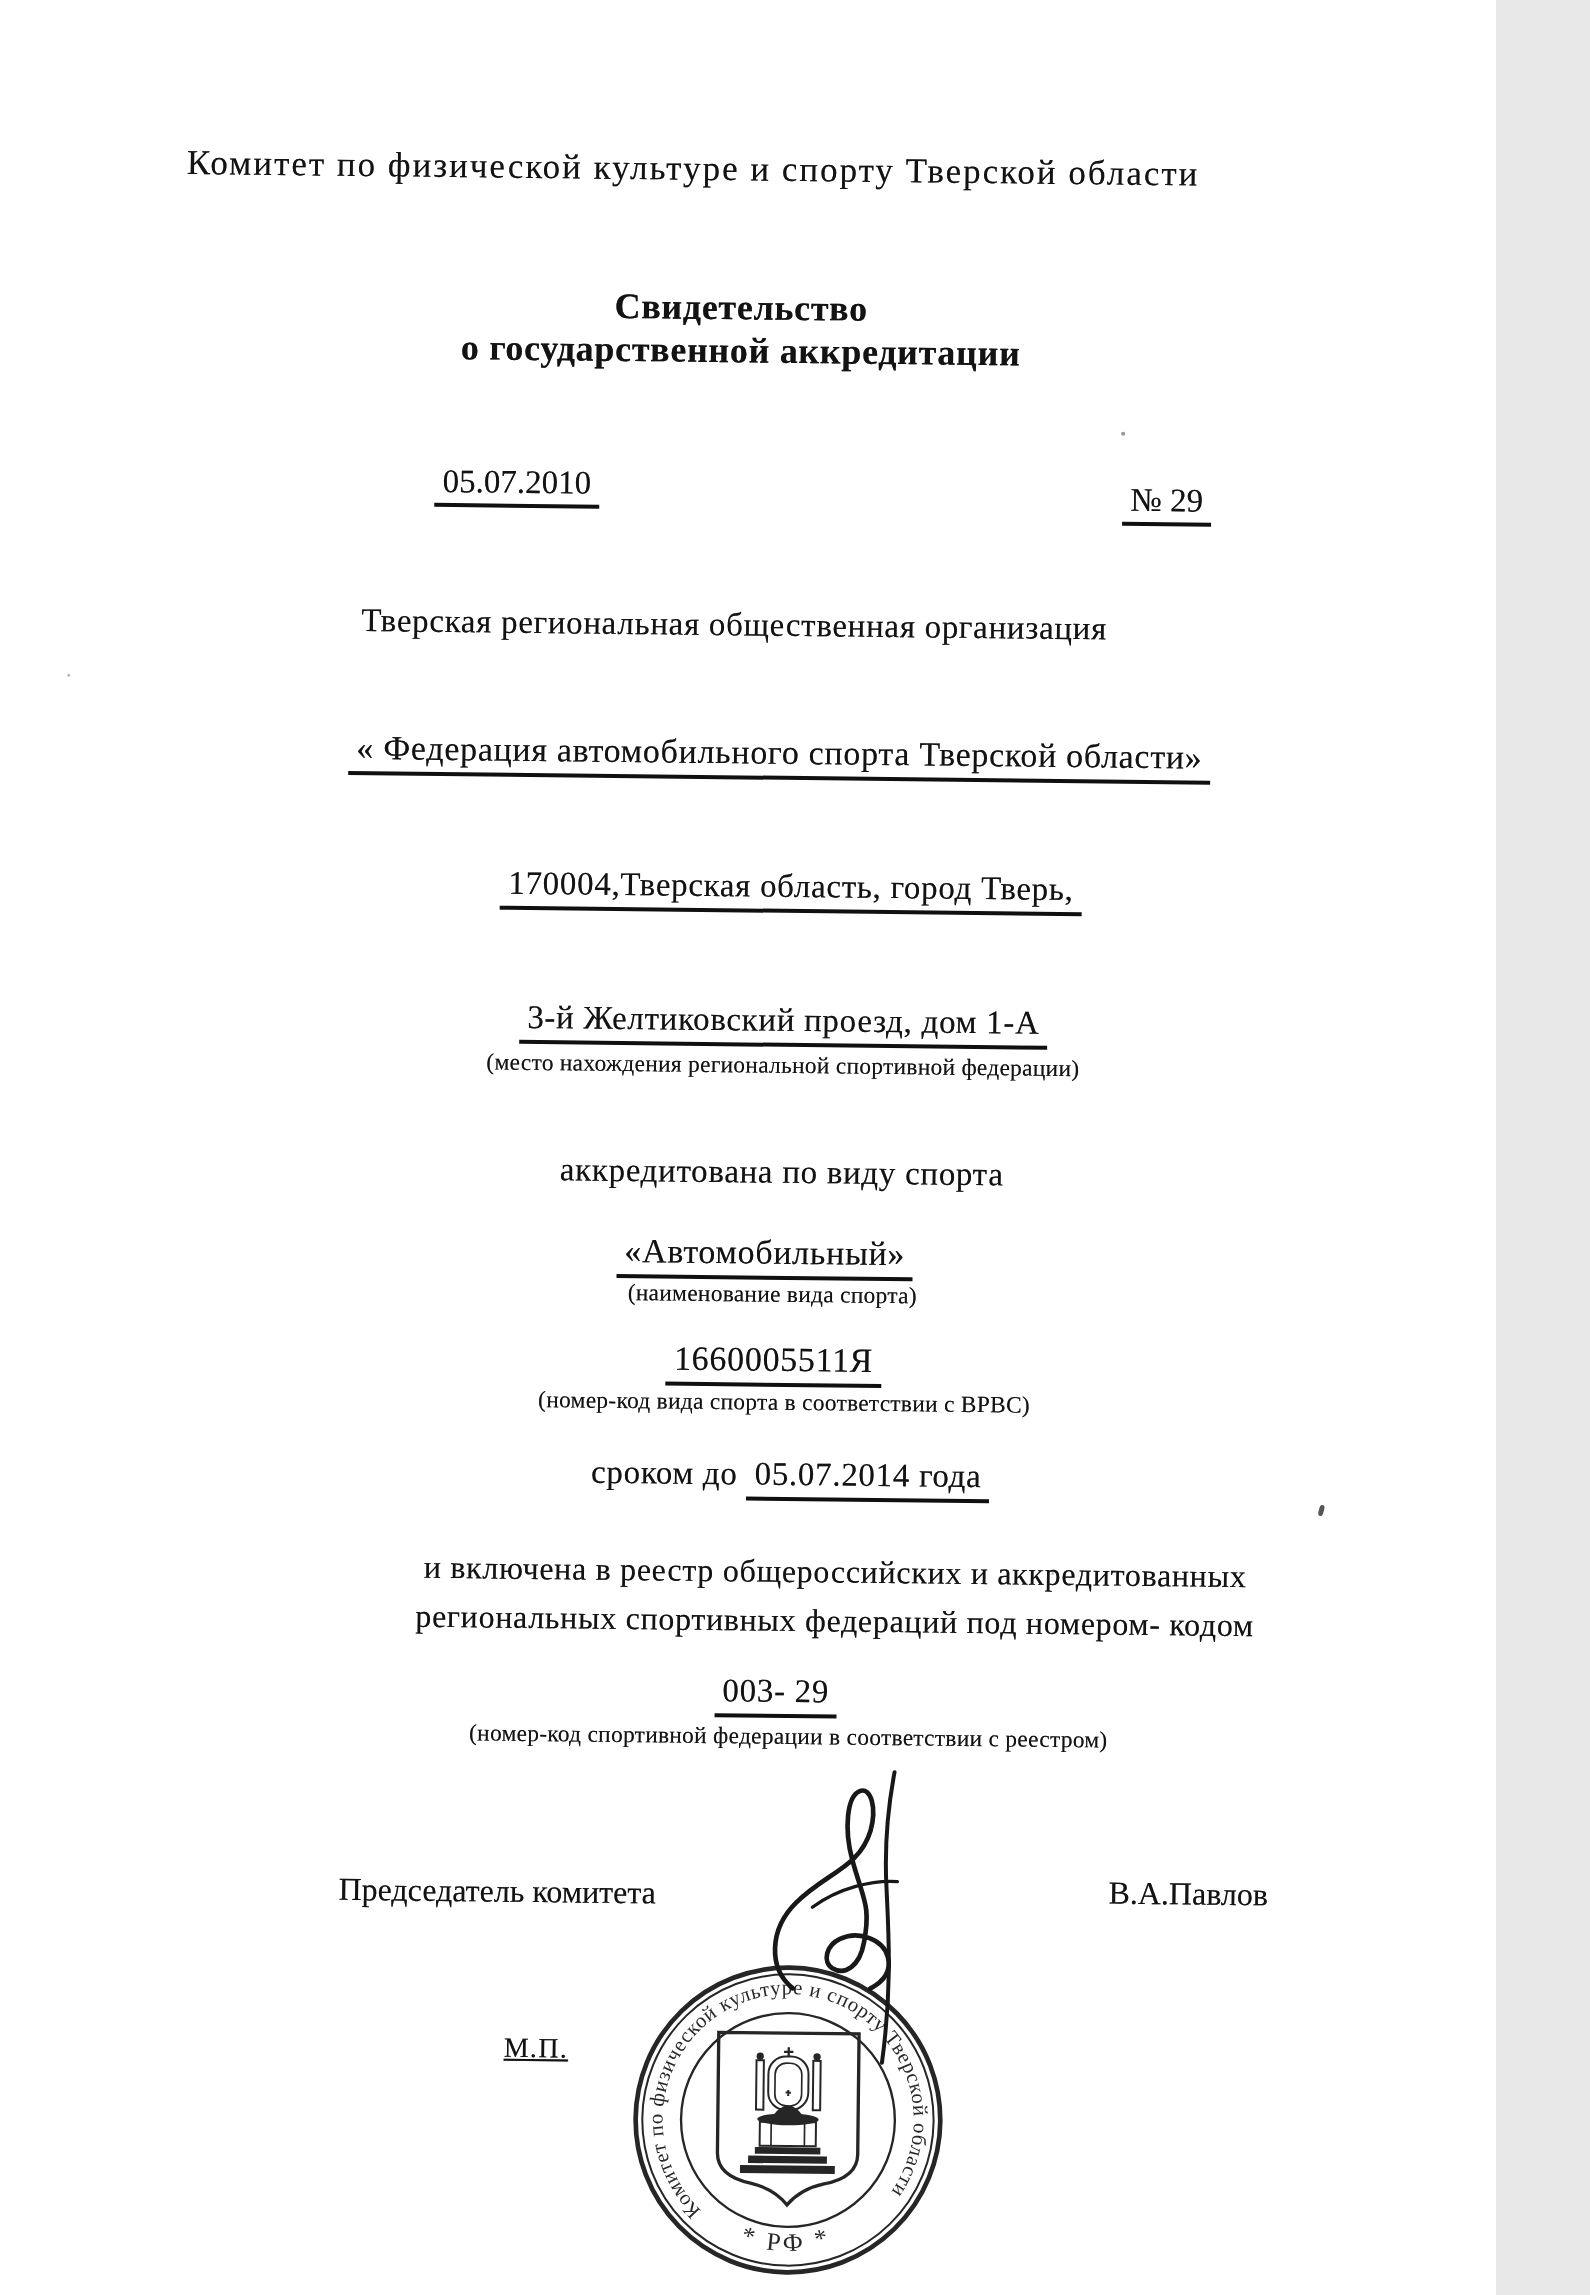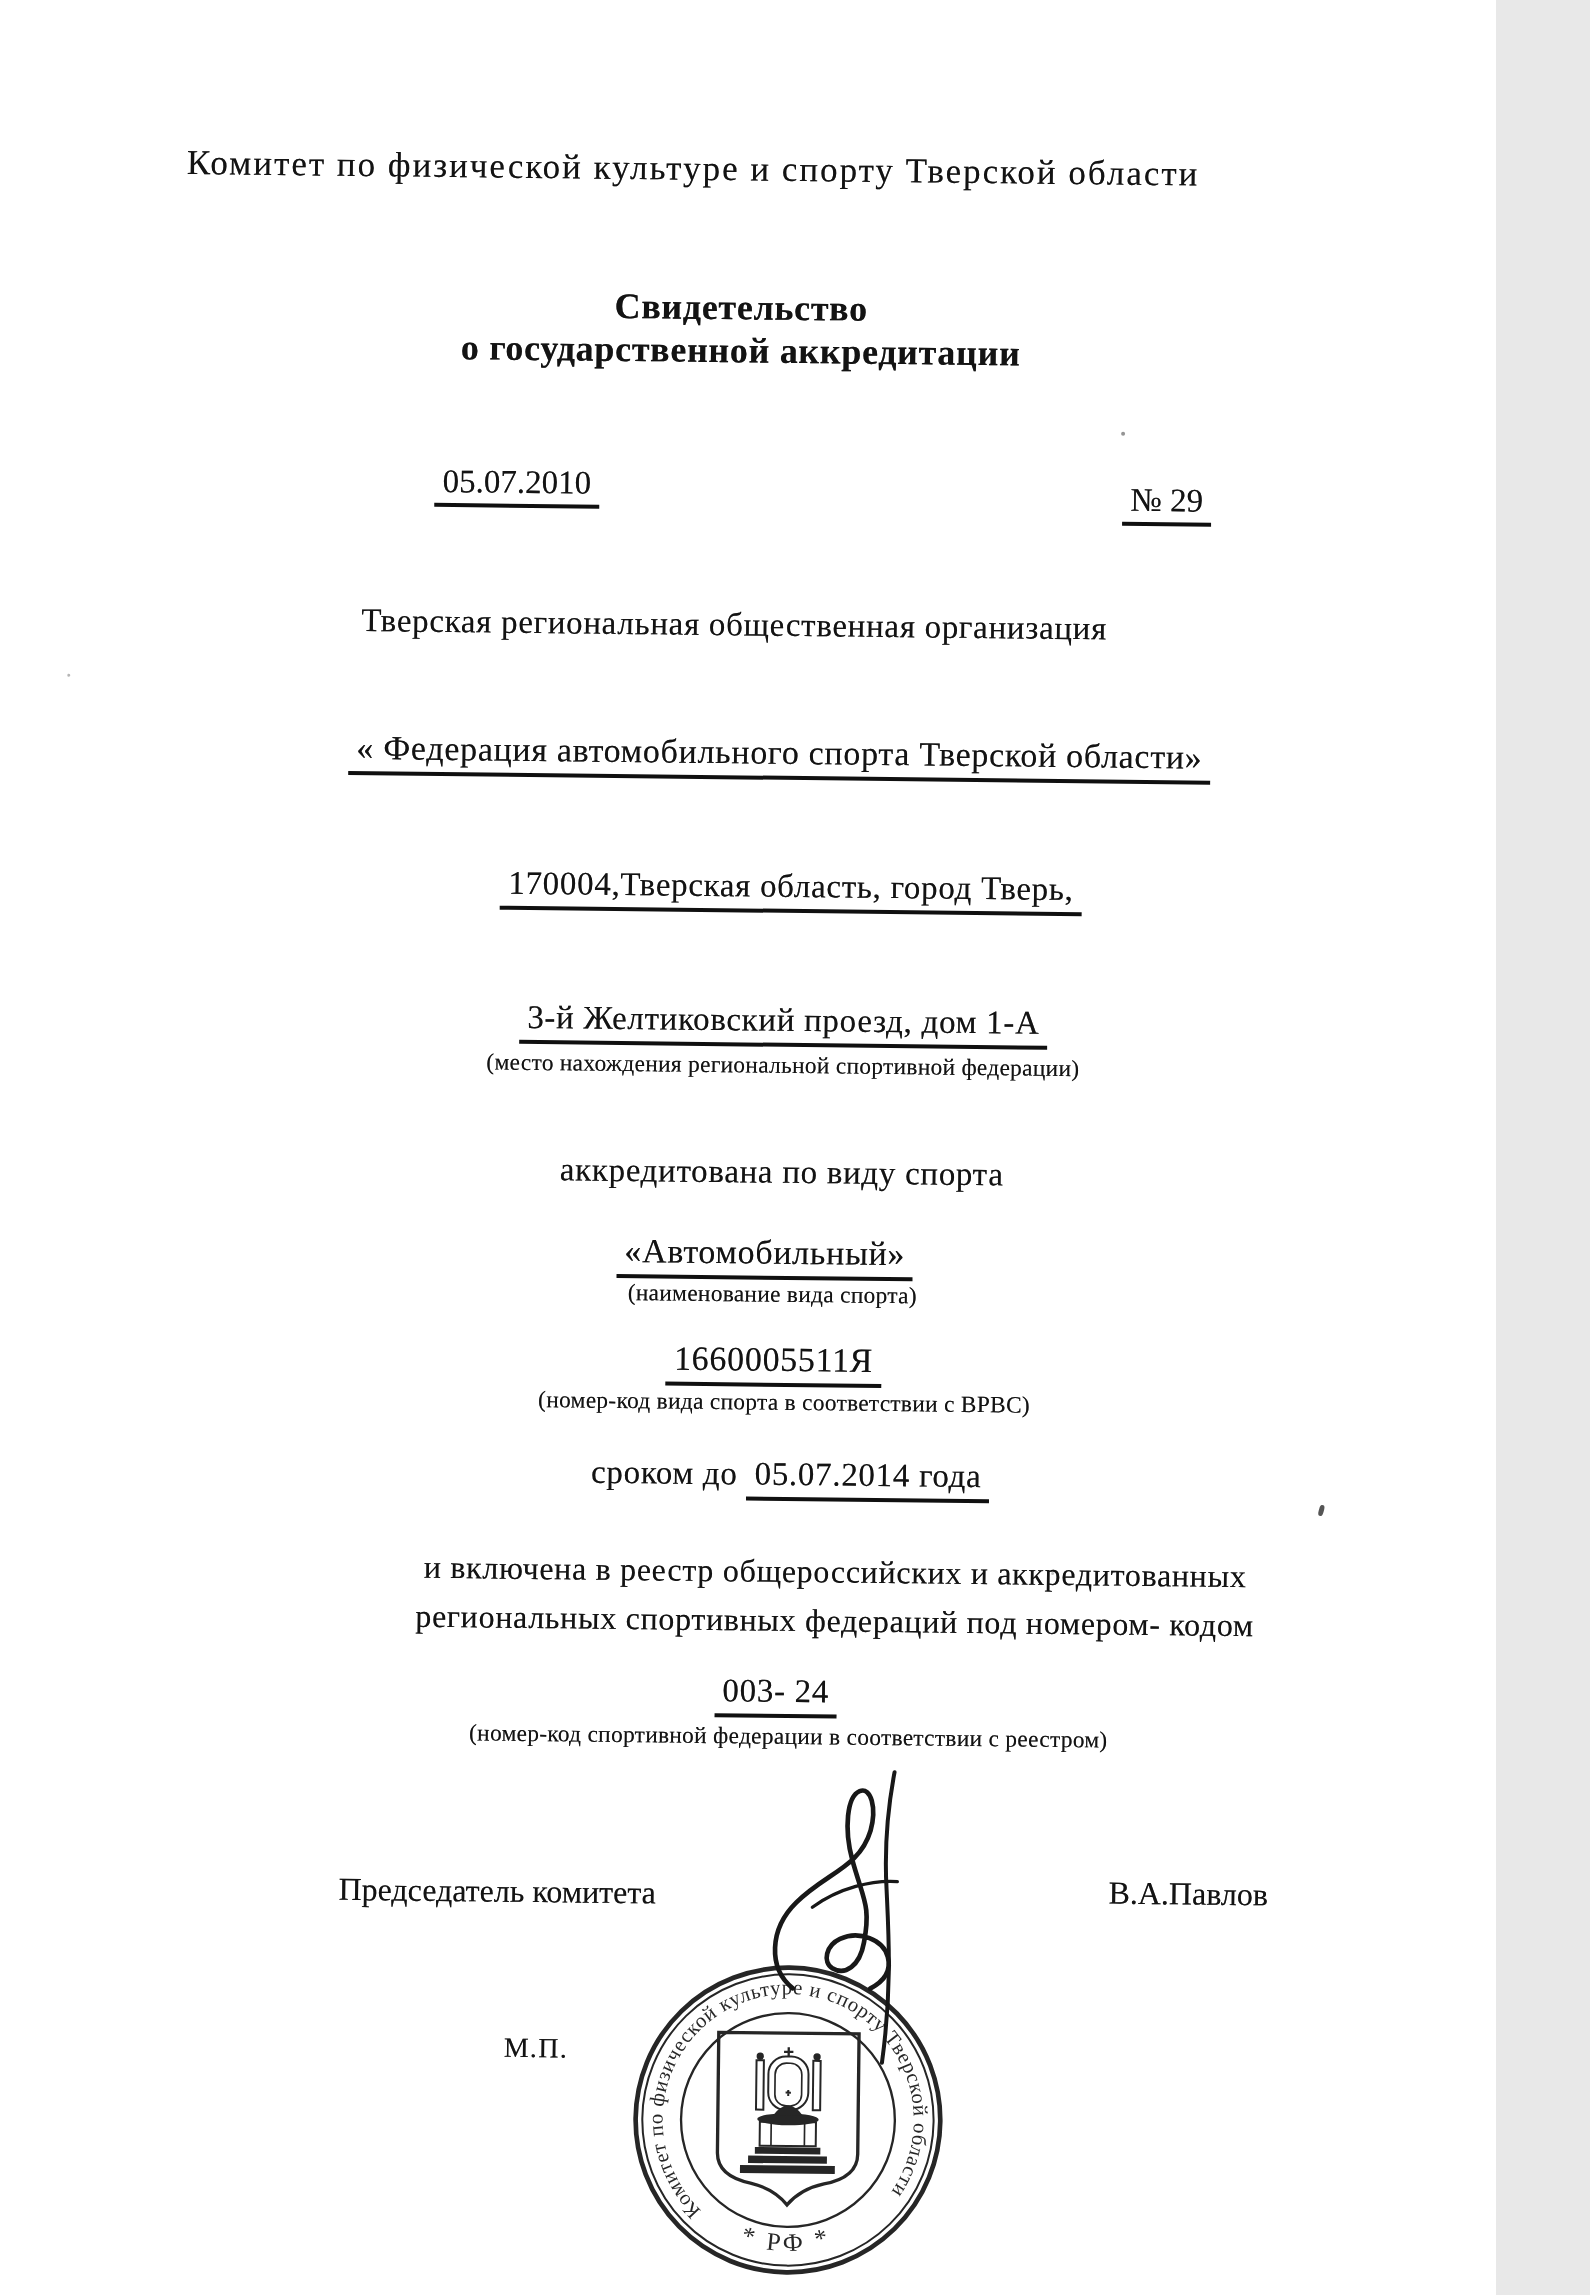--- a/index.html
+++ b/index.html
@@ -88,28 +88,28 @@
     <div class="line" style="top:1455px;transform:translateX(59px);">
       <span>сроком до </span><span class="ul">05.07.2014 года</span>
     </div>
 
     <div class="para" style="top:1547px;">
       <div>и включена в реестр общероссийских и аккредитованных</div>
       <div>региональных спортивных федераций под номером- кодом</div>
     </div>
 
     <div class="line" style="top:1672px;transform:translateX(47px);font-size:33px;">
-      <span class="ul">003- 24</span>
+      <span class="ul">003- 29</span>
     </div>
     <div class="line caption" style="top:1723px;transform:translateX(60px);">(номер-код спортивной федерации в соответствии с реестром)</div>
 
     <span class="abs" style="top:1876px;left:360px;font-size:32px;">Председатель комитета</span>
     <span class="abs" style="top:1871px;left:1130px;font-size:32px;">В.А.Павлов</span>
 
-    <span class="abs" style="top:2035px;left:527px;font-size:28px;letter-spacing:1.3px;">М.П.</span>
+    <span class="abs" style="top:2035px;left:527px;font-size:28px;letter-spacing:1.3px;text-decoration:underline;">М.П.</span>
 
     <svg style="position:absolute;left:754px;top:1767px;" width="240" height="300" viewBox="0 0 360 450">
       <g fill="none" stroke="#181818" stroke-linecap="round" stroke-linejoin="round">
         <path stroke-width="7" d="M 92 332 C 54 302 56 243 96 203 C 140 158 190 150 206 94 C 215 60 206 28 189 35 C 170 43 166 92 179 138 C 196 198 208 205 198 262 C 192 298 170 312 151 301 C 136 292 141 267 162 257 C 191 243 227 258 234 283 C 240 304 228 320 208 331"></path>
         <path stroke-width="6" d="M 241 6 C 231 62 227 122 231 182 C 235 252 241 330 227 442"></path>
         <path stroke-width="5" d="M 120 210 C 160 180 210 168 247 170"></path>
       </g>
     </svg>
 
     <svg style="position:absolute;left:655px;top:1963px;opacity:0.93;" width="314" height="314" viewBox="0 0 470 470">

